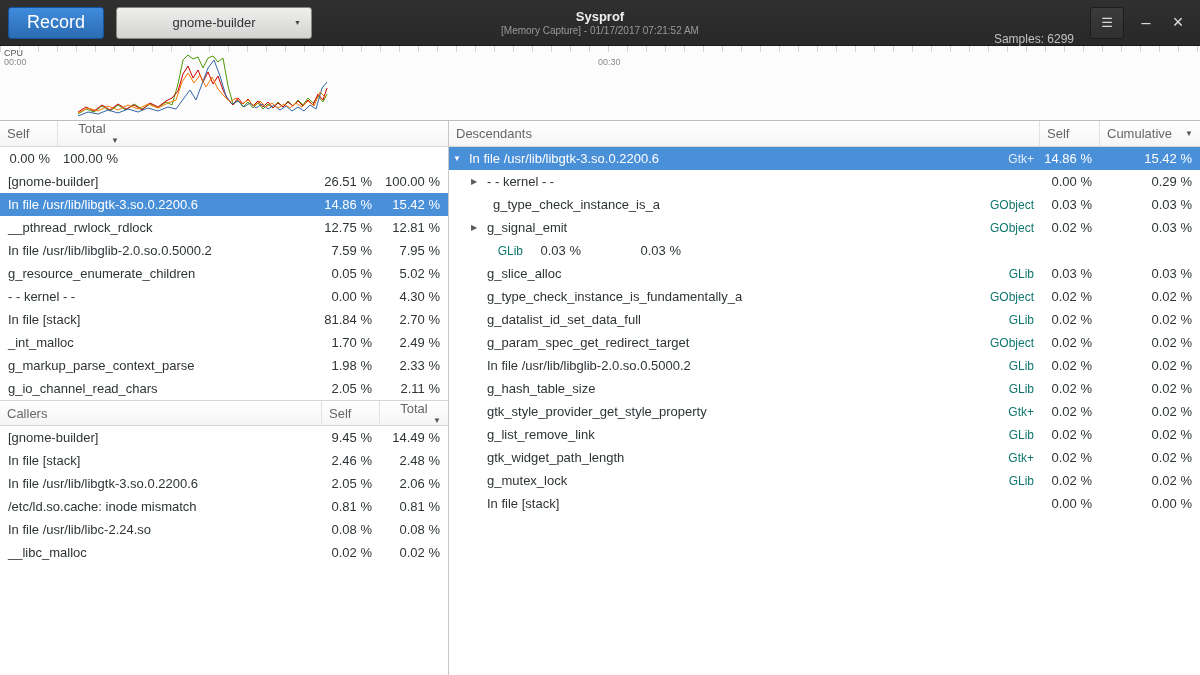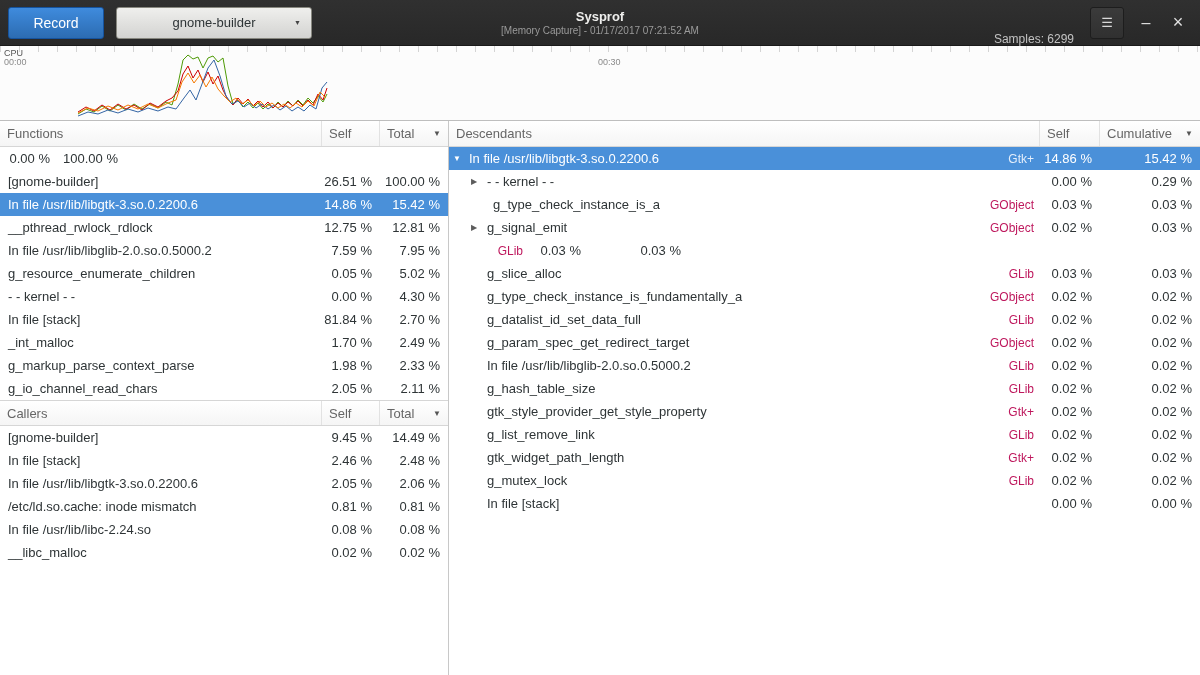--- a/index.html
+++ b/index.html
@@ -4,21 +4,21 @@
 <style>
   *{box-sizing:border-box;margin:0;padding:0;}
   html,body{width:1200px;height:675px;overflow:hidden;}
   body{font-family:"Liberation Sans","DejaVu Sans",sans-serif;font-size:13px;background:#fff;color:#2e3436;position:relative;}
 
   
   .headerbar{position:absolute;top:0;left:0;width:1200px;height:46px;
     background:linear-gradient(#303030,#282828);border-bottom:1px solid #1a1a1a;
     display:flex;align-items:center;}
   .record-btn{margin-left:8px;width:96px;height:32px;border-radius:3px;border:1px solid #15539e;
-    background:linear-gradient(#3f8bdd,#2c6cb2);color:#fff;font-size:14px;font-family:inherit;cursor:pointer;}
+    background:linear-gradient(#3f8bdd,#2c6cb2);color:#fff;font-size:18px;font-family:inherit;cursor:pointer;}
   .combo{margin-left:12px;width:196px;height:32px;border-radius:3px;border:1px solid #87877f;
     background:linear-gradient(#efefed,#d3d3d1);color:#2e3436;font-size:13px;font-family:inherit;
     display:flex;align-items:center;justify-content:center;position:relative;cursor:pointer;}
   .combo .arrow{position:absolute;right:10px;font-size:7px;color:#454545;}
   .title-block{position:absolute;left:0;right:0;top:0;height:46px;display:flex;flex-direction:column;
     align-items:center;justify-content:center;pointer-events:none;}
   .title{color:#eeeeec;font-weight:bold;font-size:13px;line-height:16px;}
   .subtitle{color:#9a9a9a;font-size:10px;line-height:12px;}
   .samples{margin-left:auto;color:#c2c2c2;font-size:12px;margin-top:32px;}
   .menu-btn{margin-left:16px;width:34px;height:32px;border-radius:3px;border:1px solid #1d1d1d;
@@ -46,30 +46,30 @@
   .thead{display:flex;height:26px;background:linear-gradient(#ffffff,#f5f5f5);
     border-bottom:1px solid #d6d6d6;color:#666;}
   .callers-head{border-top:1px solid #d6d6d6;text-align:right;}
   .hcell{display:flex;align-items:center;padding:0 7px;border-right:1px solid #e2e2e2;
     overflow:hidden;white-space:nowrap;cursor:pointer;}
   .hcell:last-child{border-right:none;}
   .hname{flex:1;}
   .sort{margin-left:auto;font-size:8px;color:#555;padding-left:6px;}
 
   .w-self{width:58px;}
-  .w-total{width:68px;}
+  .w-total{width:68px;flex-direction:column;}
   .w-dself{width:60px;}
   .w-cum{width:100px;}
 
   .row{display:flex;height:23px;align-items:center;cursor:pointer;}
   .row.sel{background:#4a90d9;color:#fff;}
   .cell{overflow:hidden;white-space:nowrap;}
   .cell.name{flex:1;padding-left:8px;display:flex;align-items:center;}
   .cell.num{text-align:right;padding-right:8px;}
-  .cell.cat{width:80px;text-align:right;font-size:12px;color:#be185d;padding-right:6px;flex:none;}
+  .cell.cat{width:80px;text-align:right;font-size:12px;color:#0f766e;padding-right:6px;flex:none;}
   .row.sel .cell.cat{color:#e4eefb;}
   .expander{width:16px;font-size:8px;color:#5c5c5c;flex:none;}
   .row.sel .expander{color:#fff;}
 </style>
 </head>
 <body>
 
 <div class="headerbar">
   <button class="record-btn">Record</button>
   <button class="combo">
@@ -96,21 +96,20 @@
       <polyline points="78,66 86,61 94,65 102,59 110,64 118,58 126,63 134,59 142,64 150,57 158,61 166,55 172,52 178,45 183,28 188,20 193,32 198,24 203,36 208,26 213,38 218,30 223,44 228,54 233,59 238,52 243,58 248,53 253,60 258,55 263,61 268,56 273,62 278,57 283,61 288,56 293,60 298,55 303,60 308,54 313,59 318,48 323,54 327,42" fill="none" stroke="#cc0000" stroke-width="1"></polyline>
       <polyline points="78,70 88,66 98,68 108,64 118,67 128,63 138,66 148,62 158,65 168,61 176,63 184,52 190,44 196,54 202,38 208,22 214,14 220,30 226,50 232,58 238,55 244,61 250,57 256,62 262,58 268,63 274,59 280,64 286,60 292,65 298,61 304,65 310,59 316,63 322,42 327,36" fill="none" stroke="#3465a4" stroke-width="1"></polyline>
       <polyline points="78,67 88,62 98,65 108,60 118,64 128,59 138,63 148,58 158,62 168,57 176,54 182,36 188,27 194,37 200,29 206,41 212,31 218,43 224,50 230,56 236,52 242,58 248,54 254,60 260,55 266,61 272,57 278,62 284,58 290,62 296,57 302,61 308,55 314,60 320,46 326,52" fill="none" stroke="#f57900" stroke-width="1"></polyline>
     </svg>
 </div>
 
 <div class="content">
 
   <div class="left-pane">
     <div class="thead">
-      <div class="hcell hname">Functions</div>
       <div class="hcell w-self">Self</div>
       <div class="hcell w-total">
         <span>Total</span>
         <span class="sort">▼</span>
       </div>
     </div>
     <div id="functions-rows">
         <div class="row">
           <div class="cell num w-self">0.00 %</div>
           <div class="cell num w-total">100.00 %</div>

